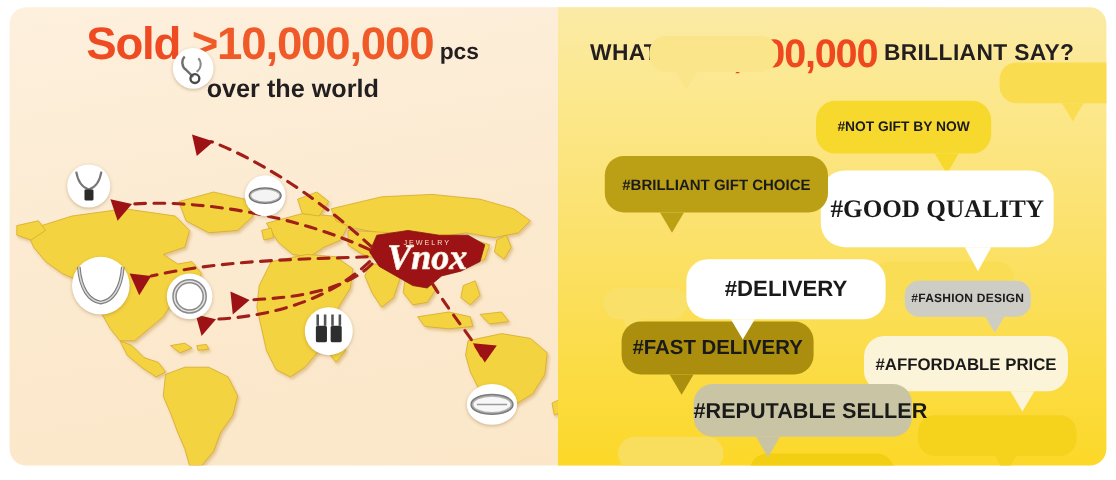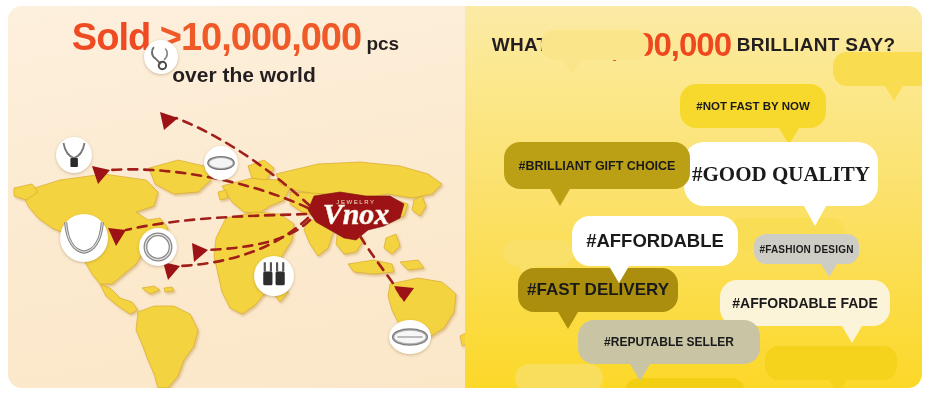--- a/index.html
+++ b/index.html
@@ -264,53 +264,53 @@
     <div class="bubble ghost" style="left:262px;top:212px;width:118px;height:32px;background:#f9dd55;color:#f9dd55;">
         <span class="tail" style="left:56px;"></span>
       </div>
     <div class="bubble ghost" style="left:50px;top:358px;width:88px;height:28px;background:#f8de5c;color:#f8de5c;"></div>
     <div class="bubble ghost" style="left:300px;top:340px;width:132px;height:34px;background:#f5d21c;color:#f5d21c;">
         <span class="tail" style="left:64px;"></span>
       </div>
     <div class="bubble ghost" style="left:160px;top:372px;width:120px;height:30px;background:#f3cf13;color:#f3cf13;"></div>
 
     <div class="bubble" style="left:215px;top:78px;width:146px;height:44px;background:#f7d92e;color:#f7d92e;z-index:3;">
-      <span class="txt" style="font-size:11.5px;">#NOT FAST BY NOW</span>
+      <span class="txt" style="font-size:11.5px;">#NOT GIFT BY NOW</span>
       <span class="tail" style="left:99px;"></span>
     </div>
 
-    <div class="bubble" style="left:39px;top:136px;width:186px;height:47px;background:#bba015;color:#bba015;z-index:4;">
+    <div class="bubble" style="left:39px;top:124px;width:186px;height:47px;background:#bba015;color:#bba015;z-index:4;">
       <span class="txt" style="font-size:12.5px;">#BRILLIANT GIFT CHOICE</span>
       <span class="tail" style="left:46px;"></span>
     </div>
 
     <div class="bubble" style="left:219px;top:136px;width:194px;height:64px;background:#ffffff;color:#ffffff;z-index:3;border-radius:20px;font-family:Liberation Serif, serif;">
       <span class="txt" style="font-size:21px;">#GOOD QUALITY</span>
       <span class="tail" style="left:120px;border-left-width:11px;border-right-width:11px;border-top-width:20px;"></span>
     </div>
 
     <div class="bubble" style="left:107px;top:210px;width:166px;height:50px;background:#ffffff;color:#ffffff;z-index:5;border-radius:18px;">
-      <span class="txt" style="font-size:18.5px;">#AFFORDABLE</span>
+      <span class="txt" style="font-size:18.5px;">#DELIVERY</span>
       <span class="tail" style="left:37px;"></span>
     </div>
 
     <div class="bubble" style="left:289px;top:228px;width:105px;height:30px;background:#cdcdc5;color:#cdcdc5;z-index:4;border-radius:12px;">
       <span class="txt" style="font-size:10px;letter-spacing:.2px;">#FASHION DESIGN</span>
       <span class="tail" style="left:67px;border-left-width:8px;border-right-width:8px;border-top-width:13px;"></span>
     </div>
 
     <div class="bubble" style="left:53px;top:262px;width:160px;height:44px;background:#ab8e0d;color:#ab8e0d;z-index:4;">
       <span class="txt" style="font-size:17px;">#FAST DELIVERY</span>
       <span class="tail" style="left:40px;"></span>
     </div>
 
     <div class="bubble" style="left:255px;top:274px;width:170px;height:46px;background:#fcf4d8;color:#fcf4d8;z-index:4;border-radius:17px;">
-      <span class="txt" style="font-size:14px;">#AFFORDABLE FADE</span>
+      <span class="txt" style="font-size:14px;">#AFFORDABLE PRICE</span>
       <span class="tail" style="left:122px;"></span>
     </div>
 
     <div class="bubble" style="left:113px;top:314px;width:182px;height:44px;background:#c9c5a4;color:#c9c5a4;z-index:5;">
-      <span class="txt" style="font-size:12px;">#REPUTABLE SELLER</span>
+      <span class="txt" style="font-size:18px;">#REPUTABLE SELLER</span>
       <span class="tail" style="left:52px;"></span>
     </div>
 
   </div>
 </div>
 
 </body></html>

